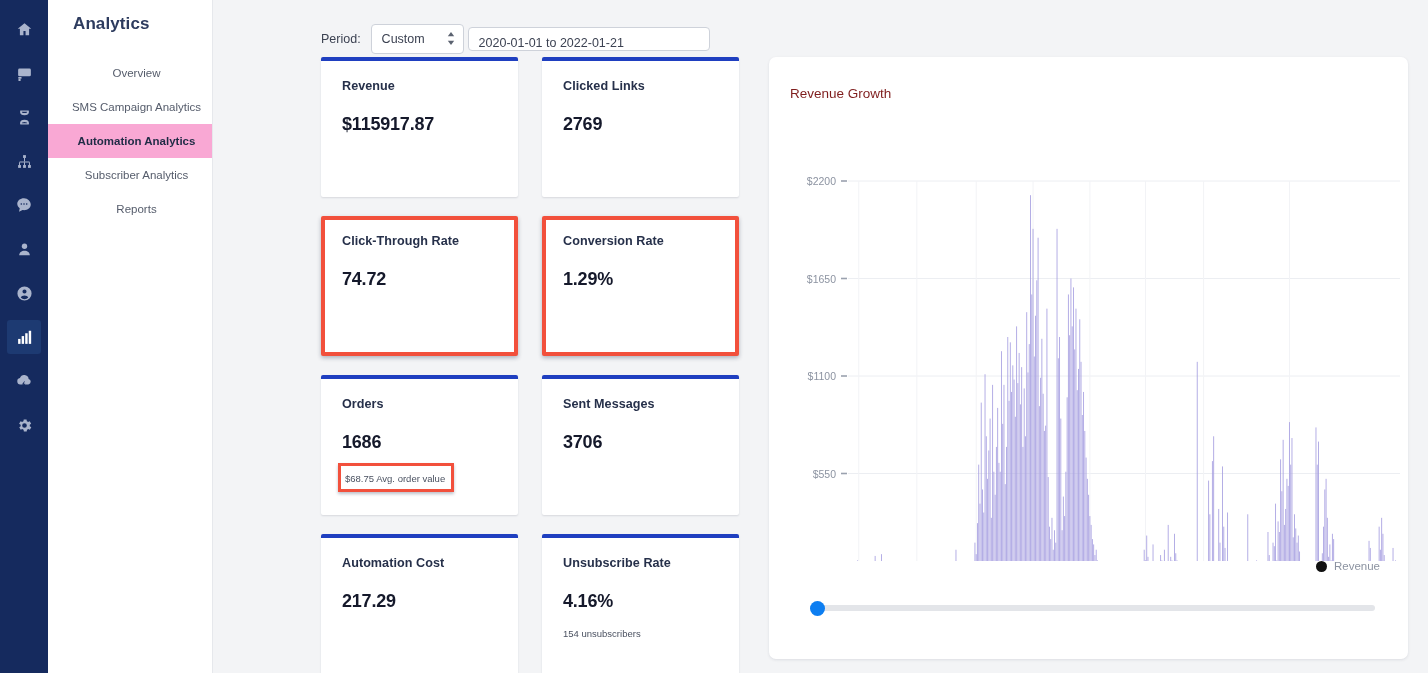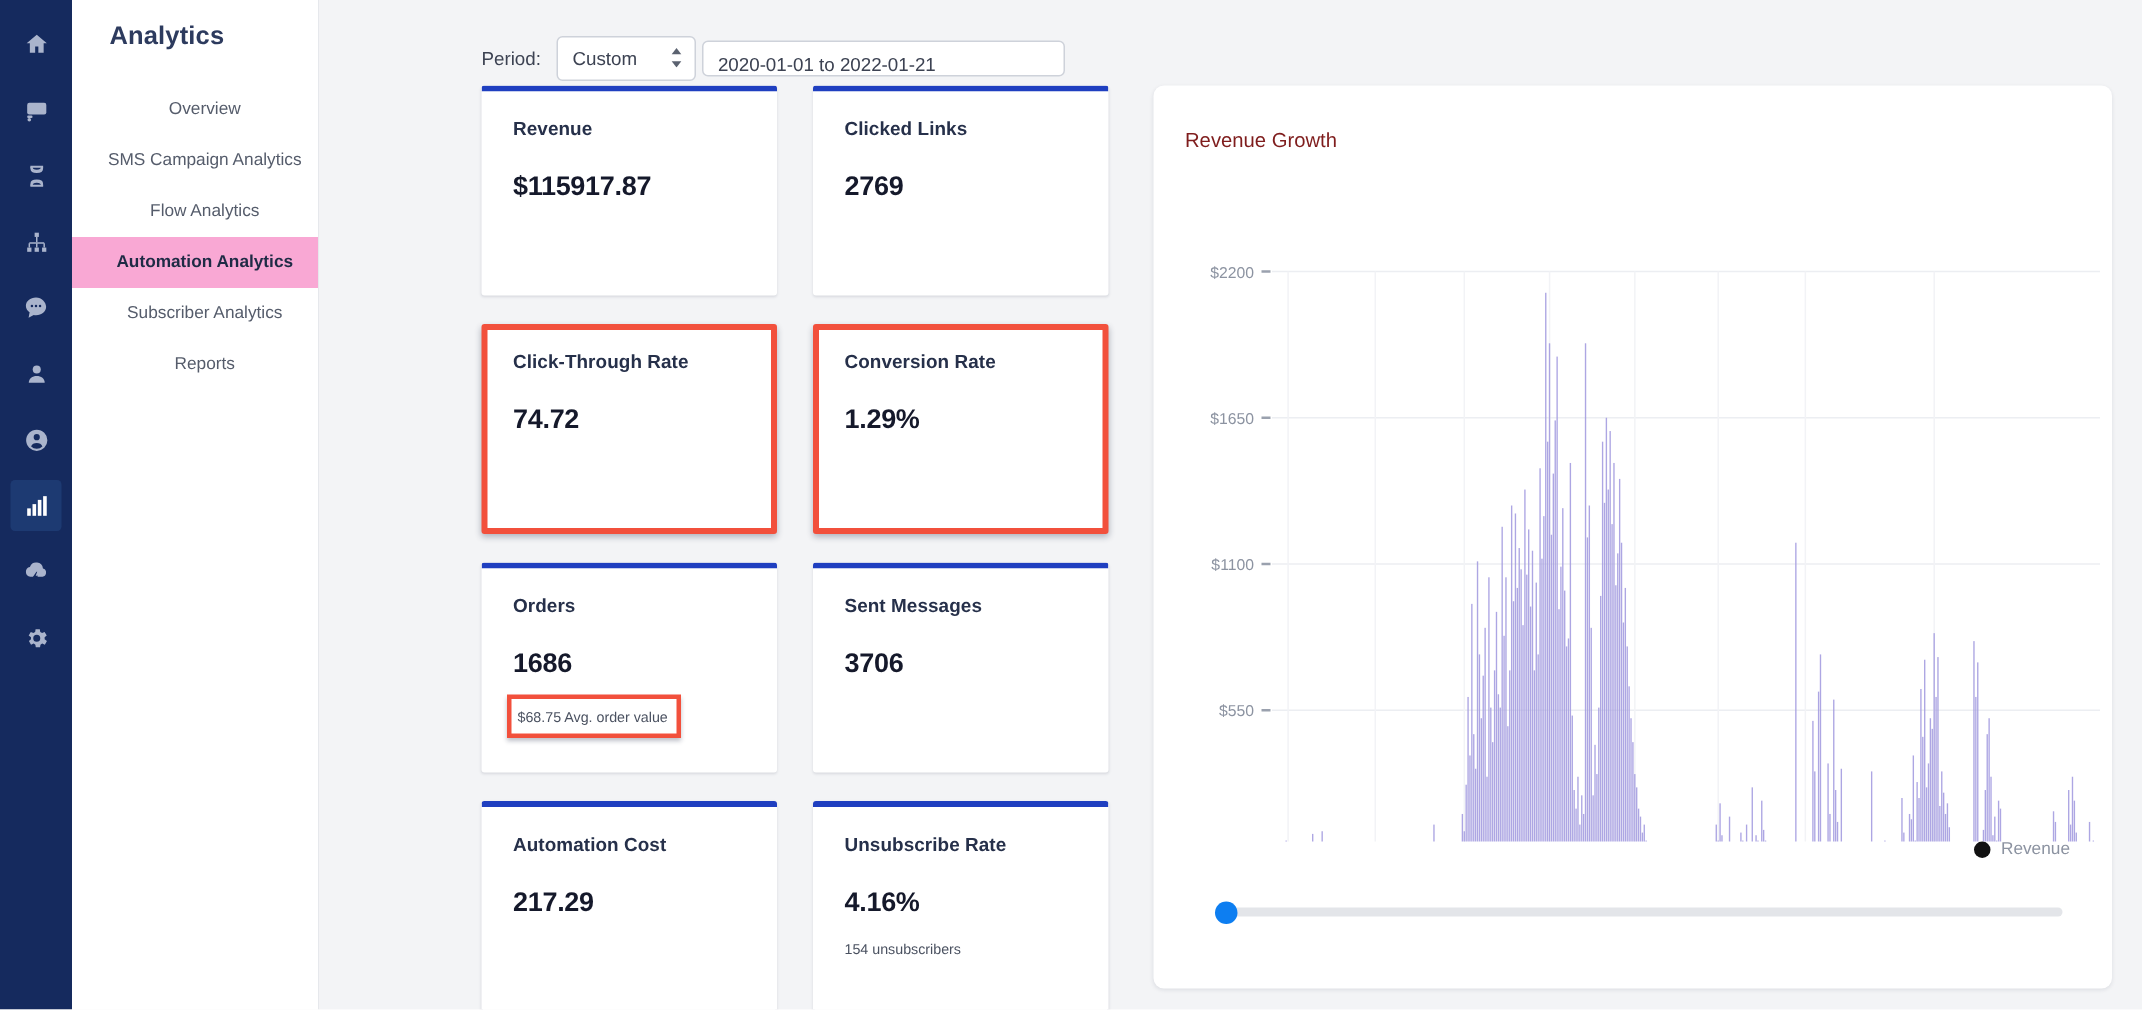--- a/index.html
+++ b/index.html
@@ -237,21 +237,20 @@
           <path d="M19.4 13a7.6 7.6 0 000-2l2-1.6-2-3.4-2.4 1a7.6 7.6 0 00-1.7-1l-.4-2.5h-4l-.4 2.5a7.6 7.6 0 00-1.7 1l-2.4-1-2 3.4L6.6 11a7.6 7.6 0 000 2l-2 1.6 2 3.4 2.4-1a7.6 7.6 0 001.7 1l.4 2.5h4l.4-2.5a7.6 7.6 0 001.7-1l2.4 1 2-3.4zM12 15.3A3.3 3.3 0 1115.3 12 3.3 3.3 0 0112 15.3z"></path>
         </svg>
     </div>
   </div>
 
   <div class="sidebar">
     <div class="sidebar-title">Analytics</div>
     <div class="sidebar-nav">
       <div class="nav-item">Overview</div>
       <div class="nav-item">SMS Campaign Analytics</div>
-      <div class="nav-item">Flow Analytics</div>
       <div class="nav-item active">Automation Analytics</div>
       <div class="nav-item">Subscriber Analytics</div>
       <div class="nav-item">Reports</div>
     </div>
   </div>
 
   <div class="main">
 
     <div class="left-col">
 

